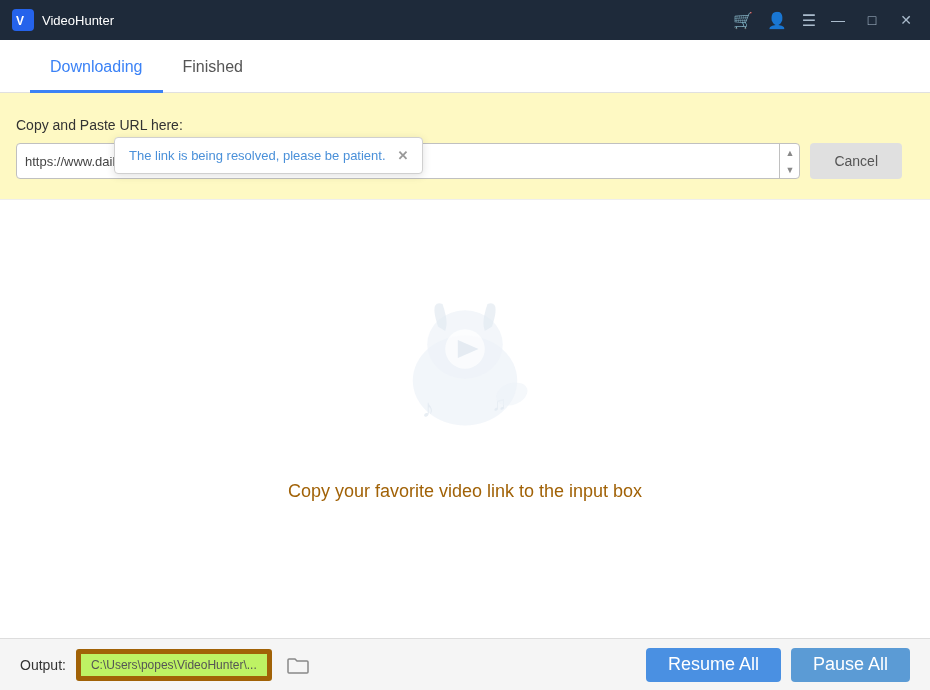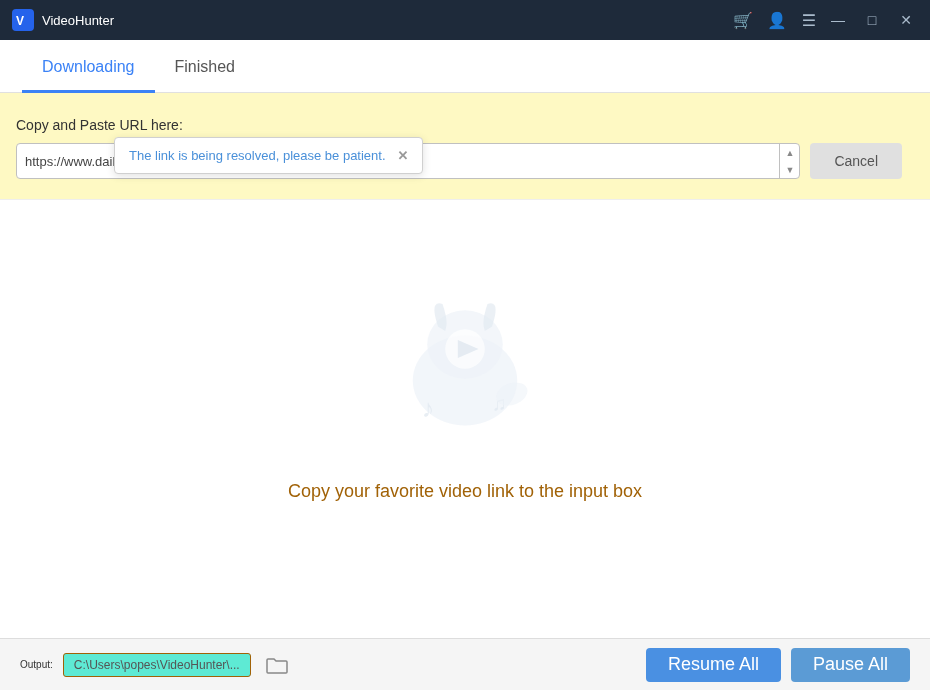--- a/index.html
+++ b/index.html
@@ -67,21 +67,21 @@
       background: #ffffff;
       flex: 1;
       display: flex;
       flex-direction: column;
     }
 
     
     .tabs-bar {
       display: flex;
       align-items: flex-end;
-      padding: 0 22px;
+      padding: 0 30px;
       border-bottom: 1px solid #e0e0e0;
       flex-shrink: 0;
       background: #fff;
     }
     .tab {
       padding: 18px 20px 14px 20px;
       font-size: 16px;
       font-weight: 500;
       cursor: pointer;
       color: #555;
@@ -220,28 +220,28 @@
       background: #f5f5f5;
       border-top: 1px solid #ddd;
       height: 52px;
       display: flex;
       align-items: center;
       padding: 0 20px;
       flex-shrink: 0;
       gap: 10px;
     }
     .output-label {
-      font-size: 10px;
+      font-size: 14px;
       color: #333;
       font-weight: 500;
       white-space: nowrap;
     }
     .output-path {
-      background: #5eead4;
-      border: 1px solid #a16207;
+      background: #bef264;
+      border: 5px solid #a16207;
       border-radius: 3px;
       padding: 4px 10px;
       font-size: 12px;
       color: #555;
       min-width: 180px;
     }
     .folder-icon-btn {
       width: 32px;
       height: 32px;
       display: flex;

